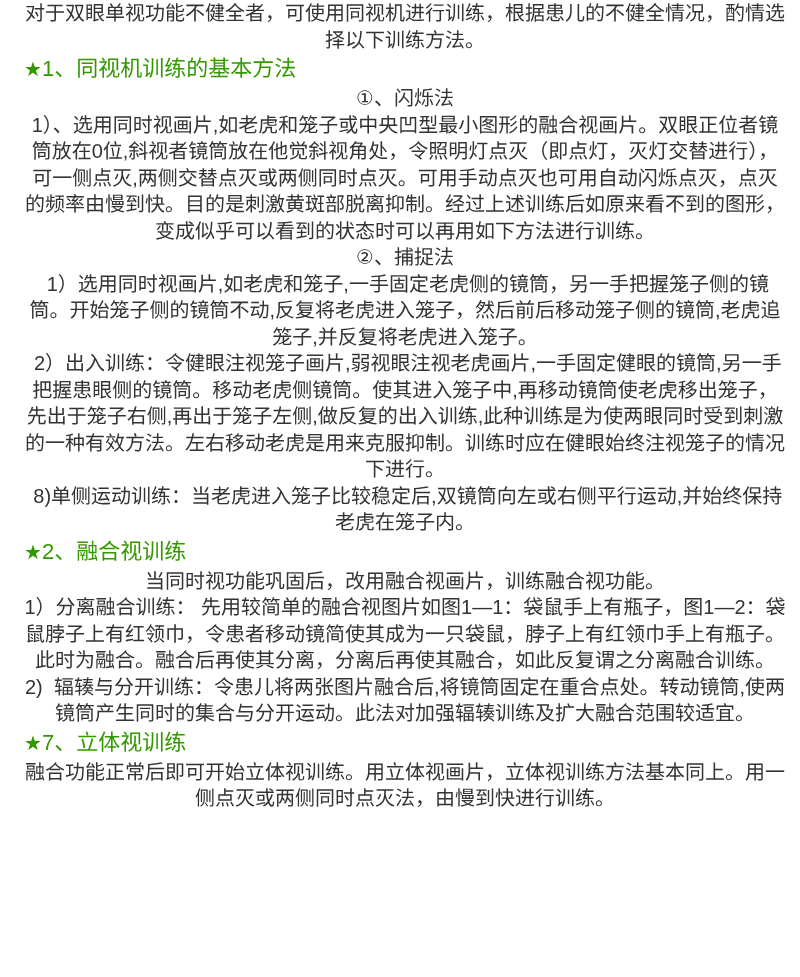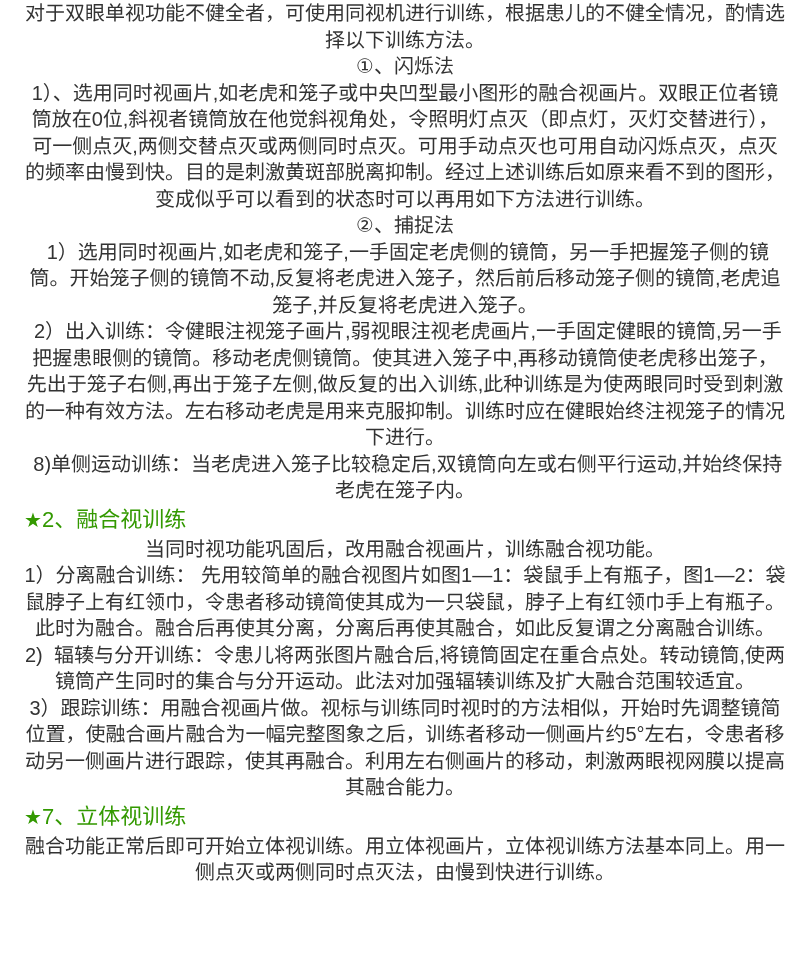--- a/index.html
+++ b/index.html
@@ -45,20 +45,21 @@
     font-size:20px;
   }
 </style>
 </head>
 <body>
 
 <div class="article">
 
   <p class="para">对于双眼单视功能不健全者，可使用同视机进行训练，根据患儿的不健全情况，酌情选择以下训练方法。</p>
 
+  <h2 class="heading"><span class="star">★</span><span>1、同视机训练的基本方法</span></h2>
 
   <p class="para">①、闪烁法</p>
 
   <p class="para">1）、选用同时视画片,如老虎和笼子或中央凹型最小图形的融合视画片。双眼正位者镜筒放在0位,斜视者镜筒放在他觉斜视角处，令照明灯点灭（即点灯，灭灯交替进行），可一侧点灭,两侧交替点灭或两侧同时点灭。可用手动点灭也可用自动闪烁点灭，点灭的频率由慢到快。目的是刺激黄斑部脱离抑制。经过上述训练后如原来看不到的图形，变成似乎可以看到的状态时可以再用如下方法进行训练。</p>
 
   <p class="para">②、捕捉法</p>
 
   <p class="para"> 1）选用同时视画片,如老虎和笼子,一手固定老虎侧的镜筒，另一手把握笼子侧的镜筒。开始笼子侧的镜筒不动,反复将老虎进入笼子，然后前后移动笼子侧的镜筒,老虎追笼子,并反复将老虎进入笼子。</p>
 
   <p class="para"> 2）出入训练：令健眼注视笼子画片,弱视眼注视老虎画片,一手固定健眼的镜筒,另一手把握患眼侧的镜筒。移动老虎侧镜筒。使其进入笼子中,再移动镜筒使老虎移出笼子，先出于笼子右侧,再出于笼子左侧,做反复的出入训练,此种训练是为使两眼同时受到刺激的一种有效方法。左右移动老虎是用来克服抑制。训练时应在健眼始终注视笼子的情况下进行。</p>
@@ -66,20 +67,19 @@
   <p class="para"> 8)单侧运动训练：当老虎进入笼子比较稳定后,双镜筒向左或右侧平行运动,并始终保持老虎在笼子内。</p>
 
   <h2 class="heading"><span class="star">★</span><span>2、融合视训练</span></h2>
 
   <p class="para">当同时视功能巩固后，改用融合视画片，训练融合视功能。</p>
 
   <p class="para">1）分离融合训练： 先用较简单的融合视图片如图1—1：袋鼠手上有瓶子，图1—2：袋鼠脖子上有红领巾，令患者移动镜简使其成为一只袋鼠，脖子上有红领巾手上有瓶子。此时为融合。融合后再使其分离，分离后再使其融合，如此反复谓之分离融合训练。</p>
 
   <p class="para">2)  辐辏与分开训练：令患儿将两张图片融合后,将镜筒固定在重合点处。转动镜筒,使两镜筒产生同时的集合与分开运动。此法对加强辐辏训练及扩大融合范围较适宜。</p>
 
-  <p class="para">3）跟踪训练：用融合视画片做。视标与训练同时视时的方法相似，开始时先调整镜简位置，使融合画片融合为一幅完整图象之后，训练者移动一侧画片约5°左右，令患者移动另一侧画片进行跟踪，使其再融合。利用左右侧画片的移动，刺激两眼视网膜以提高其融合能力。</p>
 
 
   <h2 class="heading"><span class="star">★</span><span>7、立体视训练</span></h2>
 
   <p class="para">融合功能正常后即可开始立体视训练。用立体视画片，立体视训练方法基本同上。用一侧点灭或两侧同时点灭法，由慢到快进行训练。</p>
 
 </div>
 
 </body></html>

